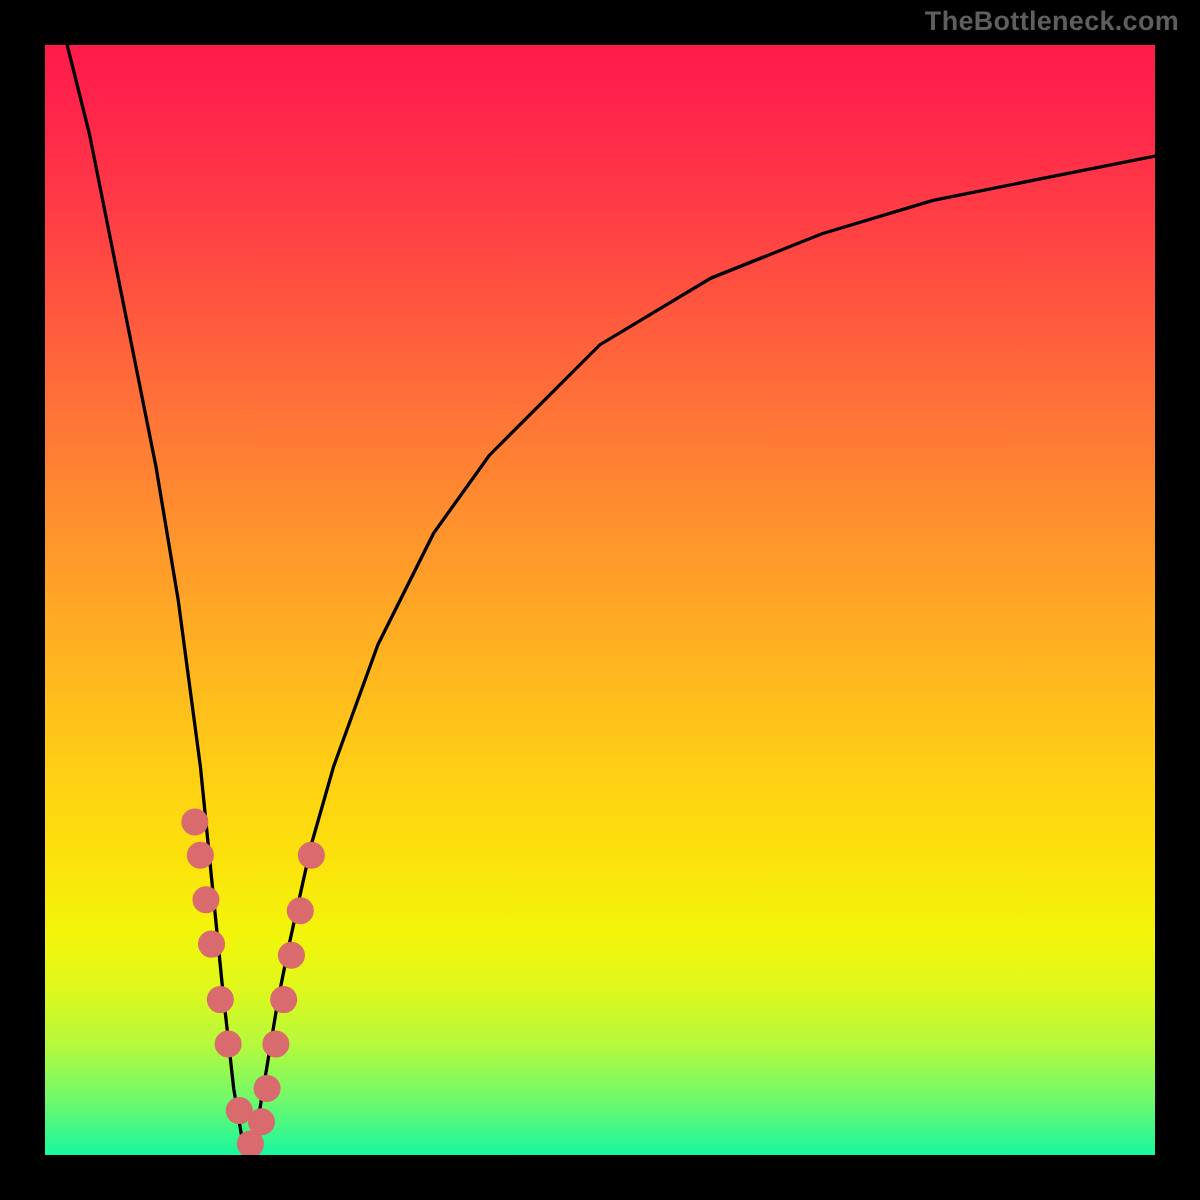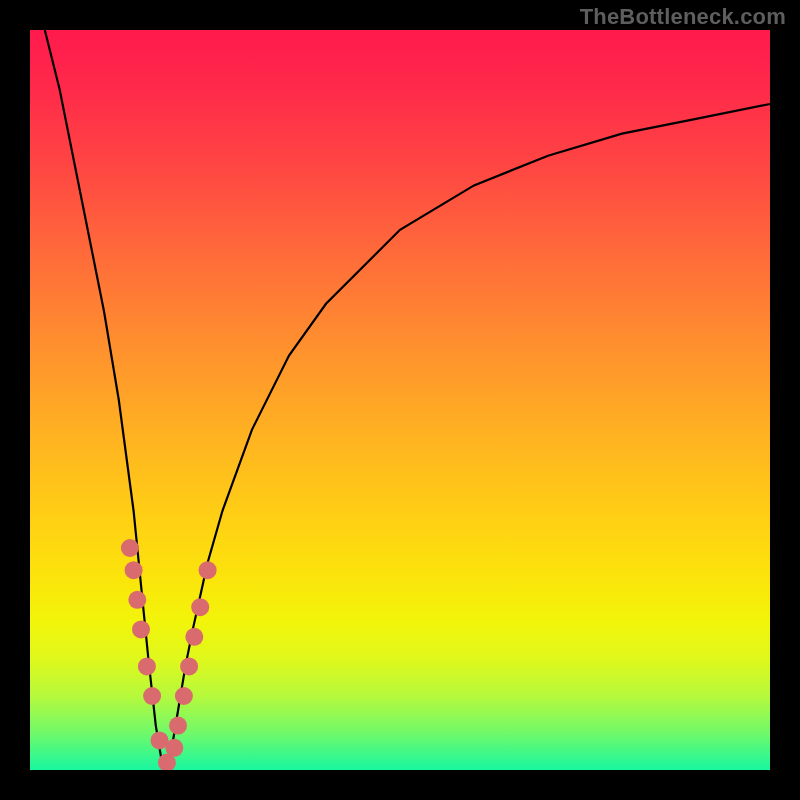--- a/index.html
+++ b/index.html
@@ -35,21 +35,21 @@
       #dff81c 85%,
       #b6f93c 90%,
       #70f96a 95%,
       #18f7a0 100%);
   }
   .watermark {
     position: absolute;
     top: 4px;
     right: 14px;
     color: #5e5e5e;
-    font-size: 22px;
+    font-size: 18px;
     font-weight: 600;
     letter-spacing: 0.2px;
     pointer-events: none;
   }
   svg.overlay {
     position: absolute;
     left: 0;
     top: 0;
     width: 740px;
     height: 740px;

